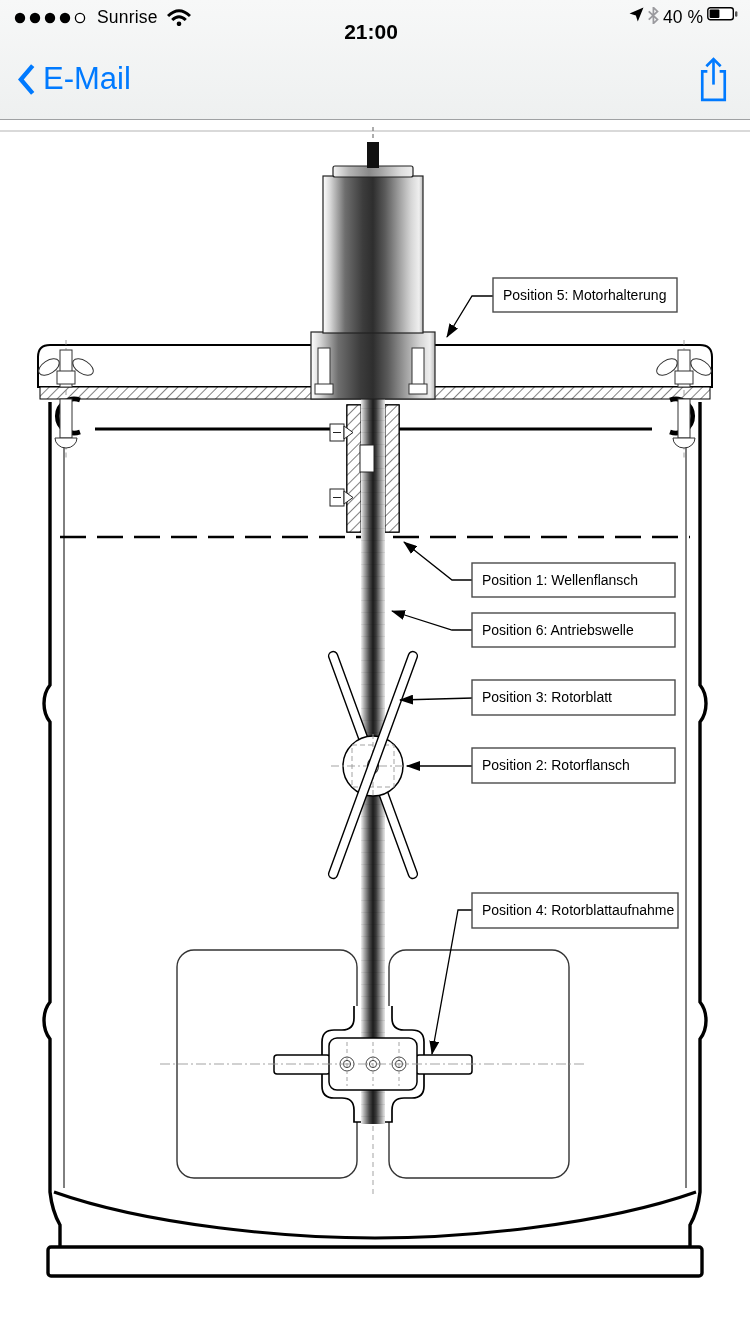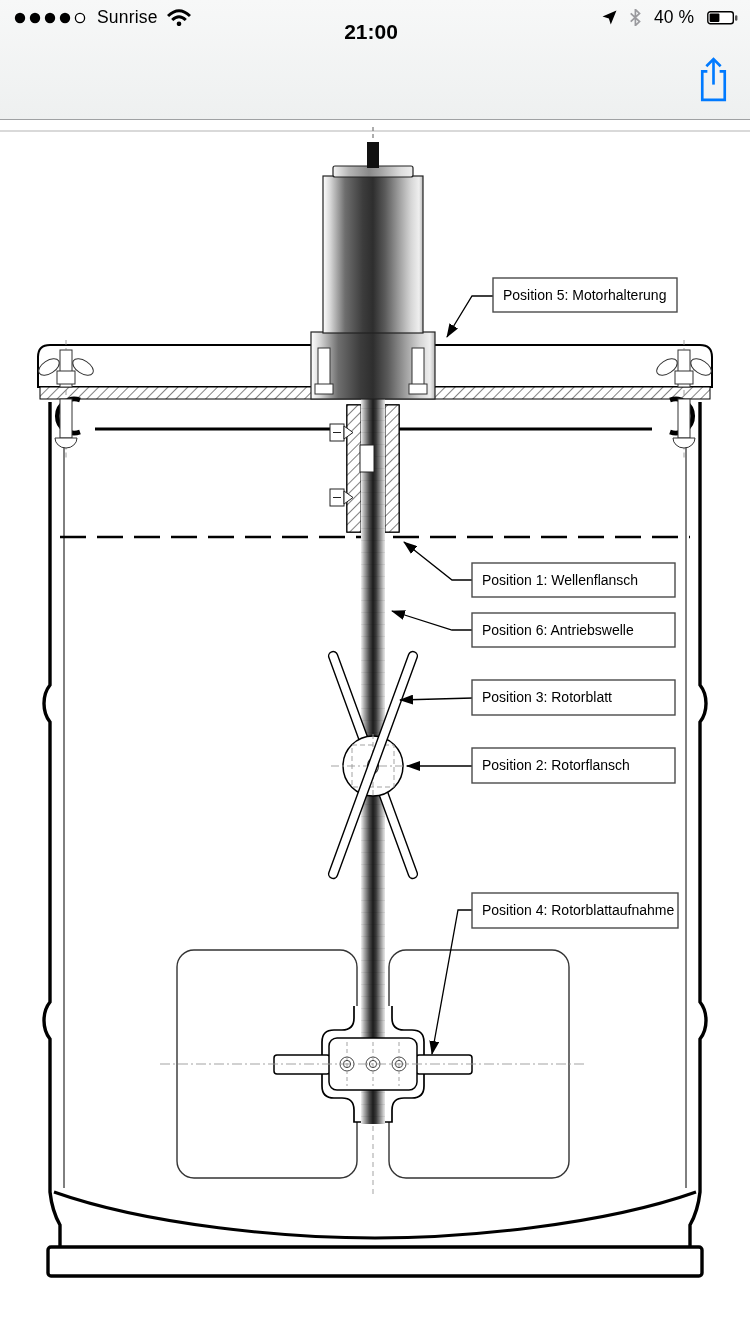--- a/index.html
+++ b/index.html
@@ -6,21 +6,21 @@
   .screen{position:relative;width:750px;height:1334px;background:#ffffff;overflow:hidden;
           font-family:"Liberation Sans",sans-serif;-webkit-font-smoothing:antialiased;}
   
   .chrome{position:absolute;top:0;left:0;width:750px;height:119px;z-index:5;
           background:linear-gradient(#f7f8f8,#eef0f0);border-bottom:1px solid #9fa1a3;}
   .status-bar{position:absolute;top:0;left:0;width:750px;height:40px;}
   .sb-left{position:absolute;left:14px;top:7px;display:flex;align-items:center;gap:9px;}
   .sb-carrier{font-size:17.5px;color:#000;letter-spacing:.2px;}
   .sb-time{position:absolute;left:371px;top:20px;transform:translateX(-50%);
            font-size:21px;font-weight:700;color:#000;}
-  .sb-right{position:absolute;right:12px;top:7px;display:flex;align-items:center;gap:13px;}
+  .sb-right{position:absolute;right:12px;top:7px;display:flex;align-items:flex-start;gap:4px;}
   .sb-batt-text{font-size:17.5px;color:#000;}
   
   .nav-back{position:absolute;left:18px;top:61px;display:flex;align-items:center;gap:8px;cursor:pointer;}
   .nav-back-label{font-size:31px;color:#007aff;}
   .nav-title{position:absolute;left:413px;top:63px;transform:translateX(-50%);
              font-size:31px;font-weight:700;color:#000;white-space:nowrap;}
   .nav-share{position:absolute;right:18px;top:56px;cursor:pointer;}
   
   .pdf-page{position:absolute;top:0;left:0;}
   svg text.lbl{font-family:"Liberation Sans",sans-serif;font-size:14px;fill:#000;}
@@ -248,20 +248,26 @@
         </svg>
         <span class="sb-batt-text">40 %</span>
         <svg width="31" height="14" viewBox="0 0 31 14">
           <rect x="0.8" y="0.8" width="25.5" height="12" rx="2.5" fill="#fff" stroke="#000" stroke-width="1.4"></rect>
           <rect x="2.6" y="2.6" width="9.8" height="8.4" rx="1" fill="#000"></rect>
           <rect x="28" y="4.2" width="2.4" height="5.6" rx="1.2" fill="#555"></rect>
         </svg>
       </div>
     </div>
 
+    <div class="nav-back">
+      <svg width="17" height="31" viewBox="0 0 16 30">
+        <path d="M14,1.5 L2.5,15 L14,28.5" fill="none" stroke="#007aff" stroke-width="4.2"></path>
+      </svg>
+      <span class="nav-back-label">E-Mail</span>
+    </div>
 
 
     <div class="nav-share">
       <svg width="37" height="47" viewBox="0 0 36 46">
         <path d="M12,15 L7,15 L7,43 L29,43 L29,15 L24,15" fill="none" stroke="#007aff" stroke-width="2.6"></path>
         <line x1="18" y1="28" x2="18" y2="3.5" stroke="#007aff" stroke-width="2.6"></line>
         <path d="M11,10 L18,3 L25,10" fill="none" stroke="#007aff" stroke-width="2.6"></path>
       </svg>
     </div>
   </div>

